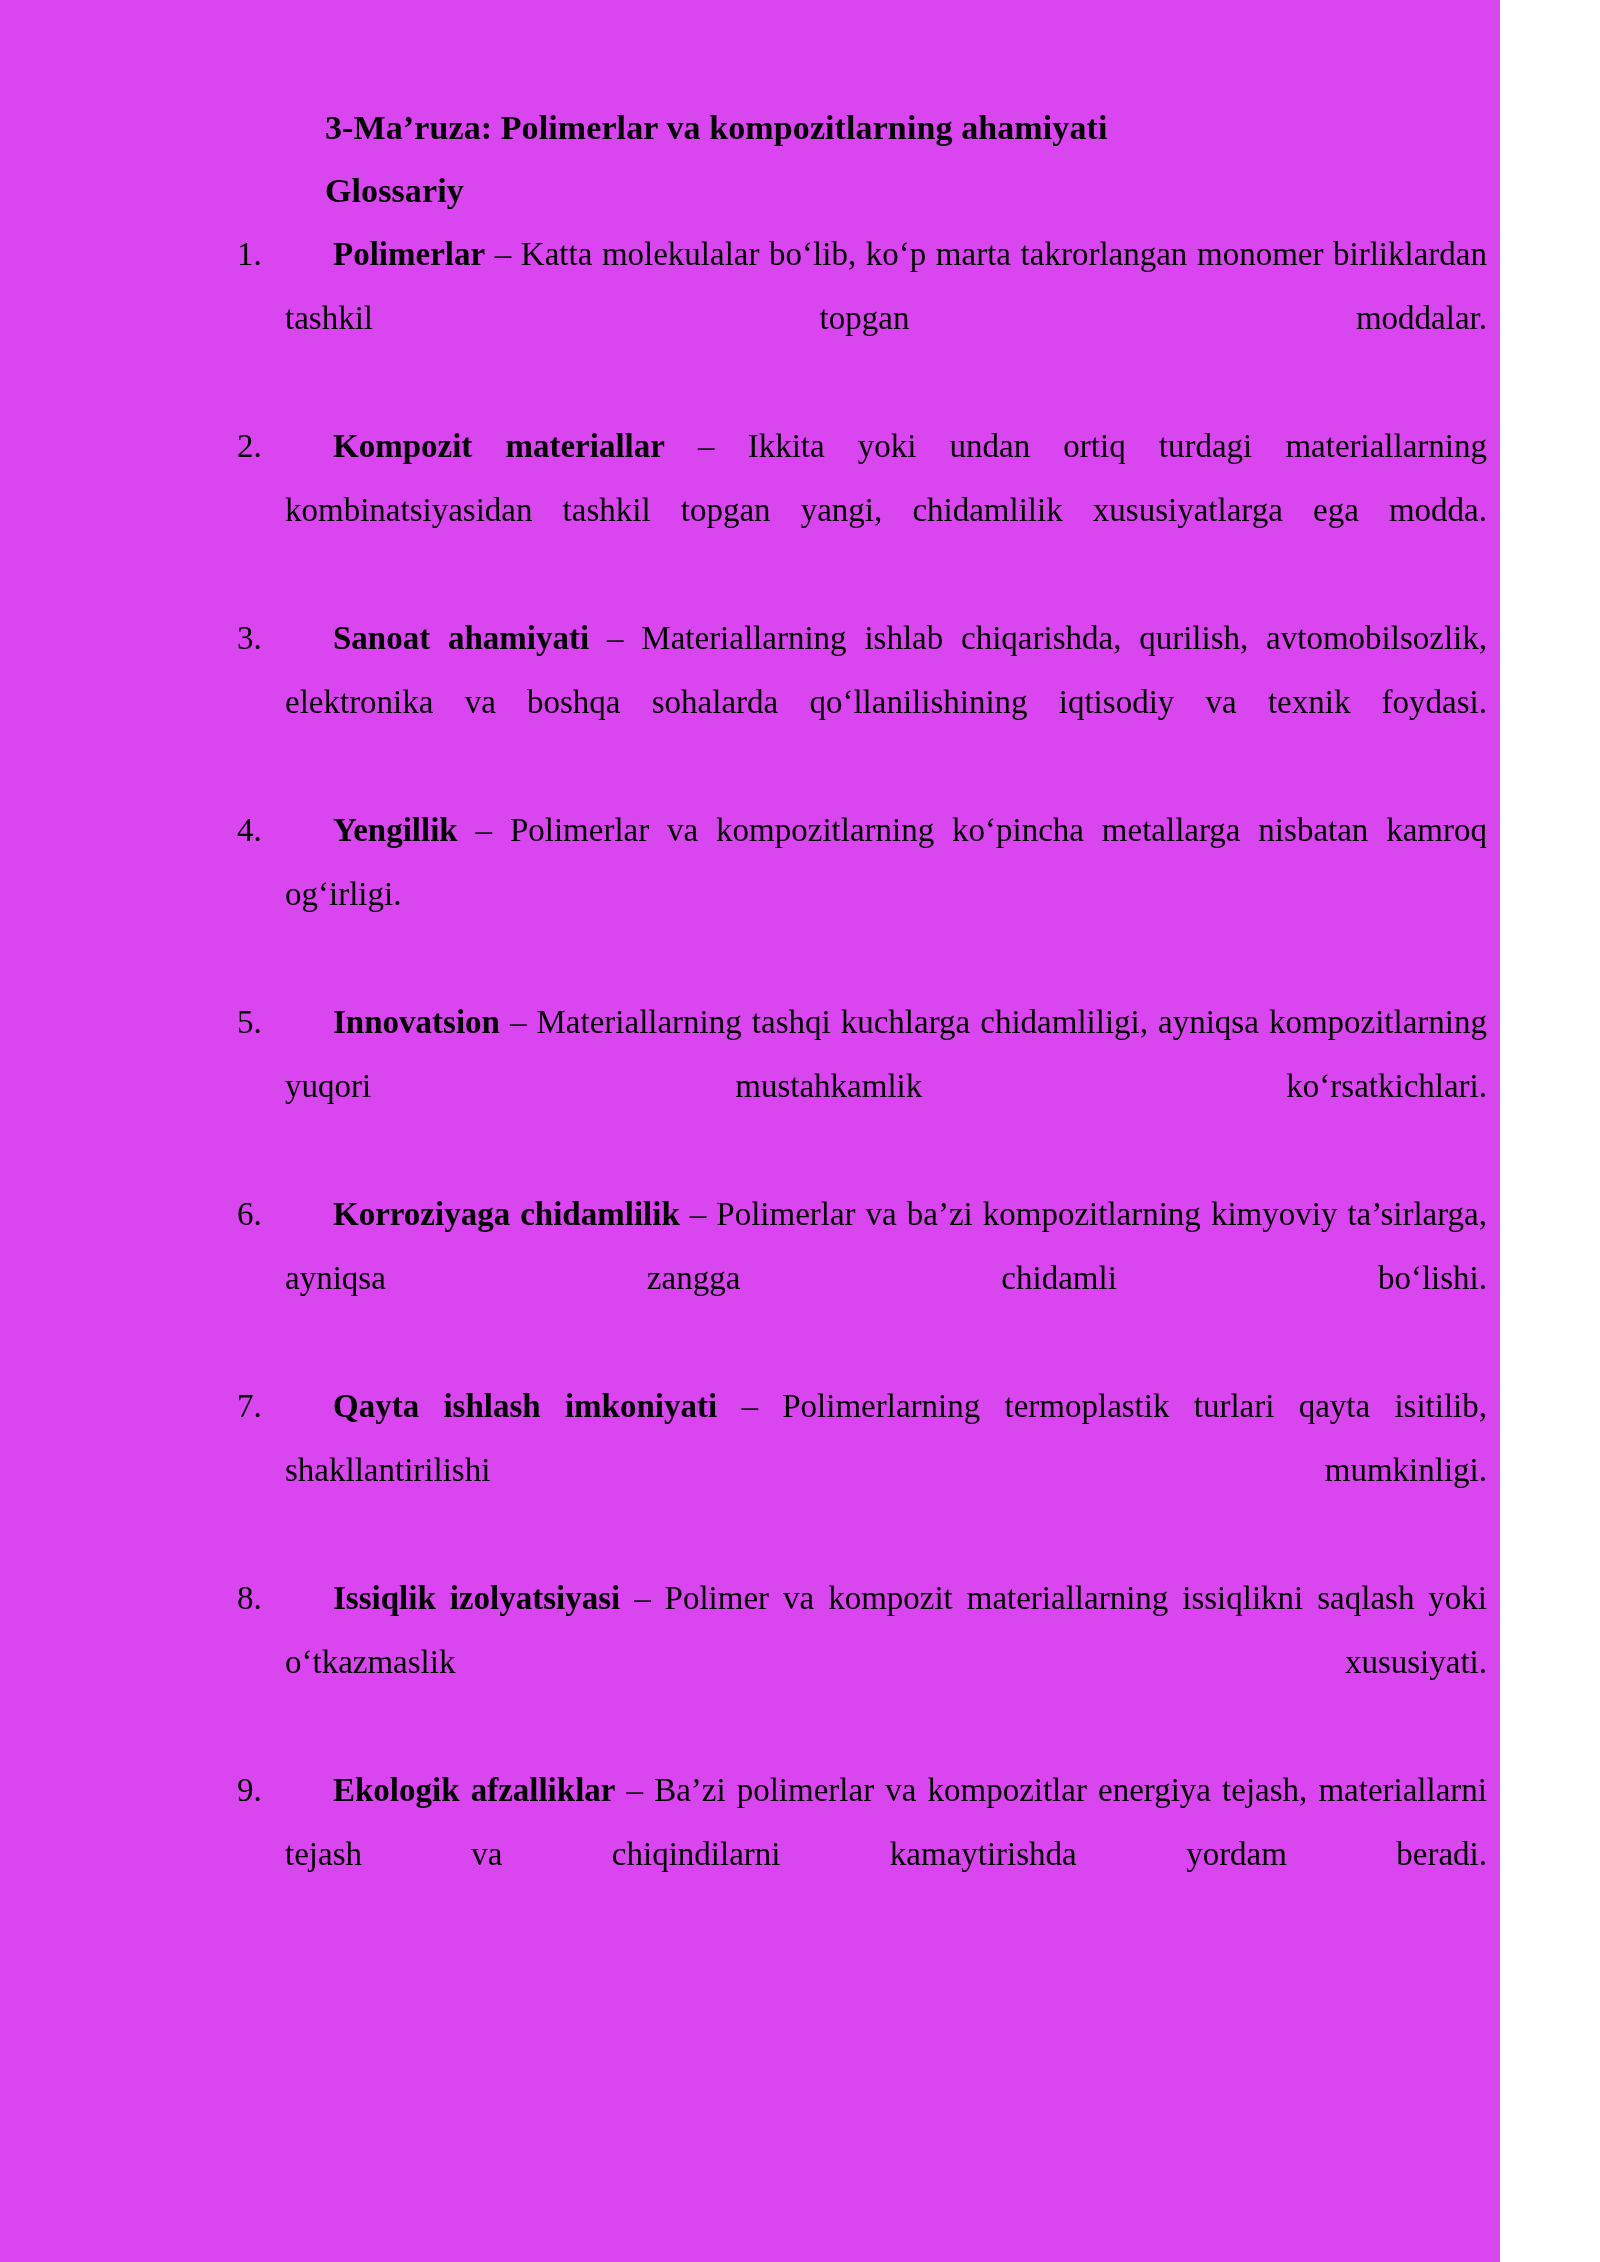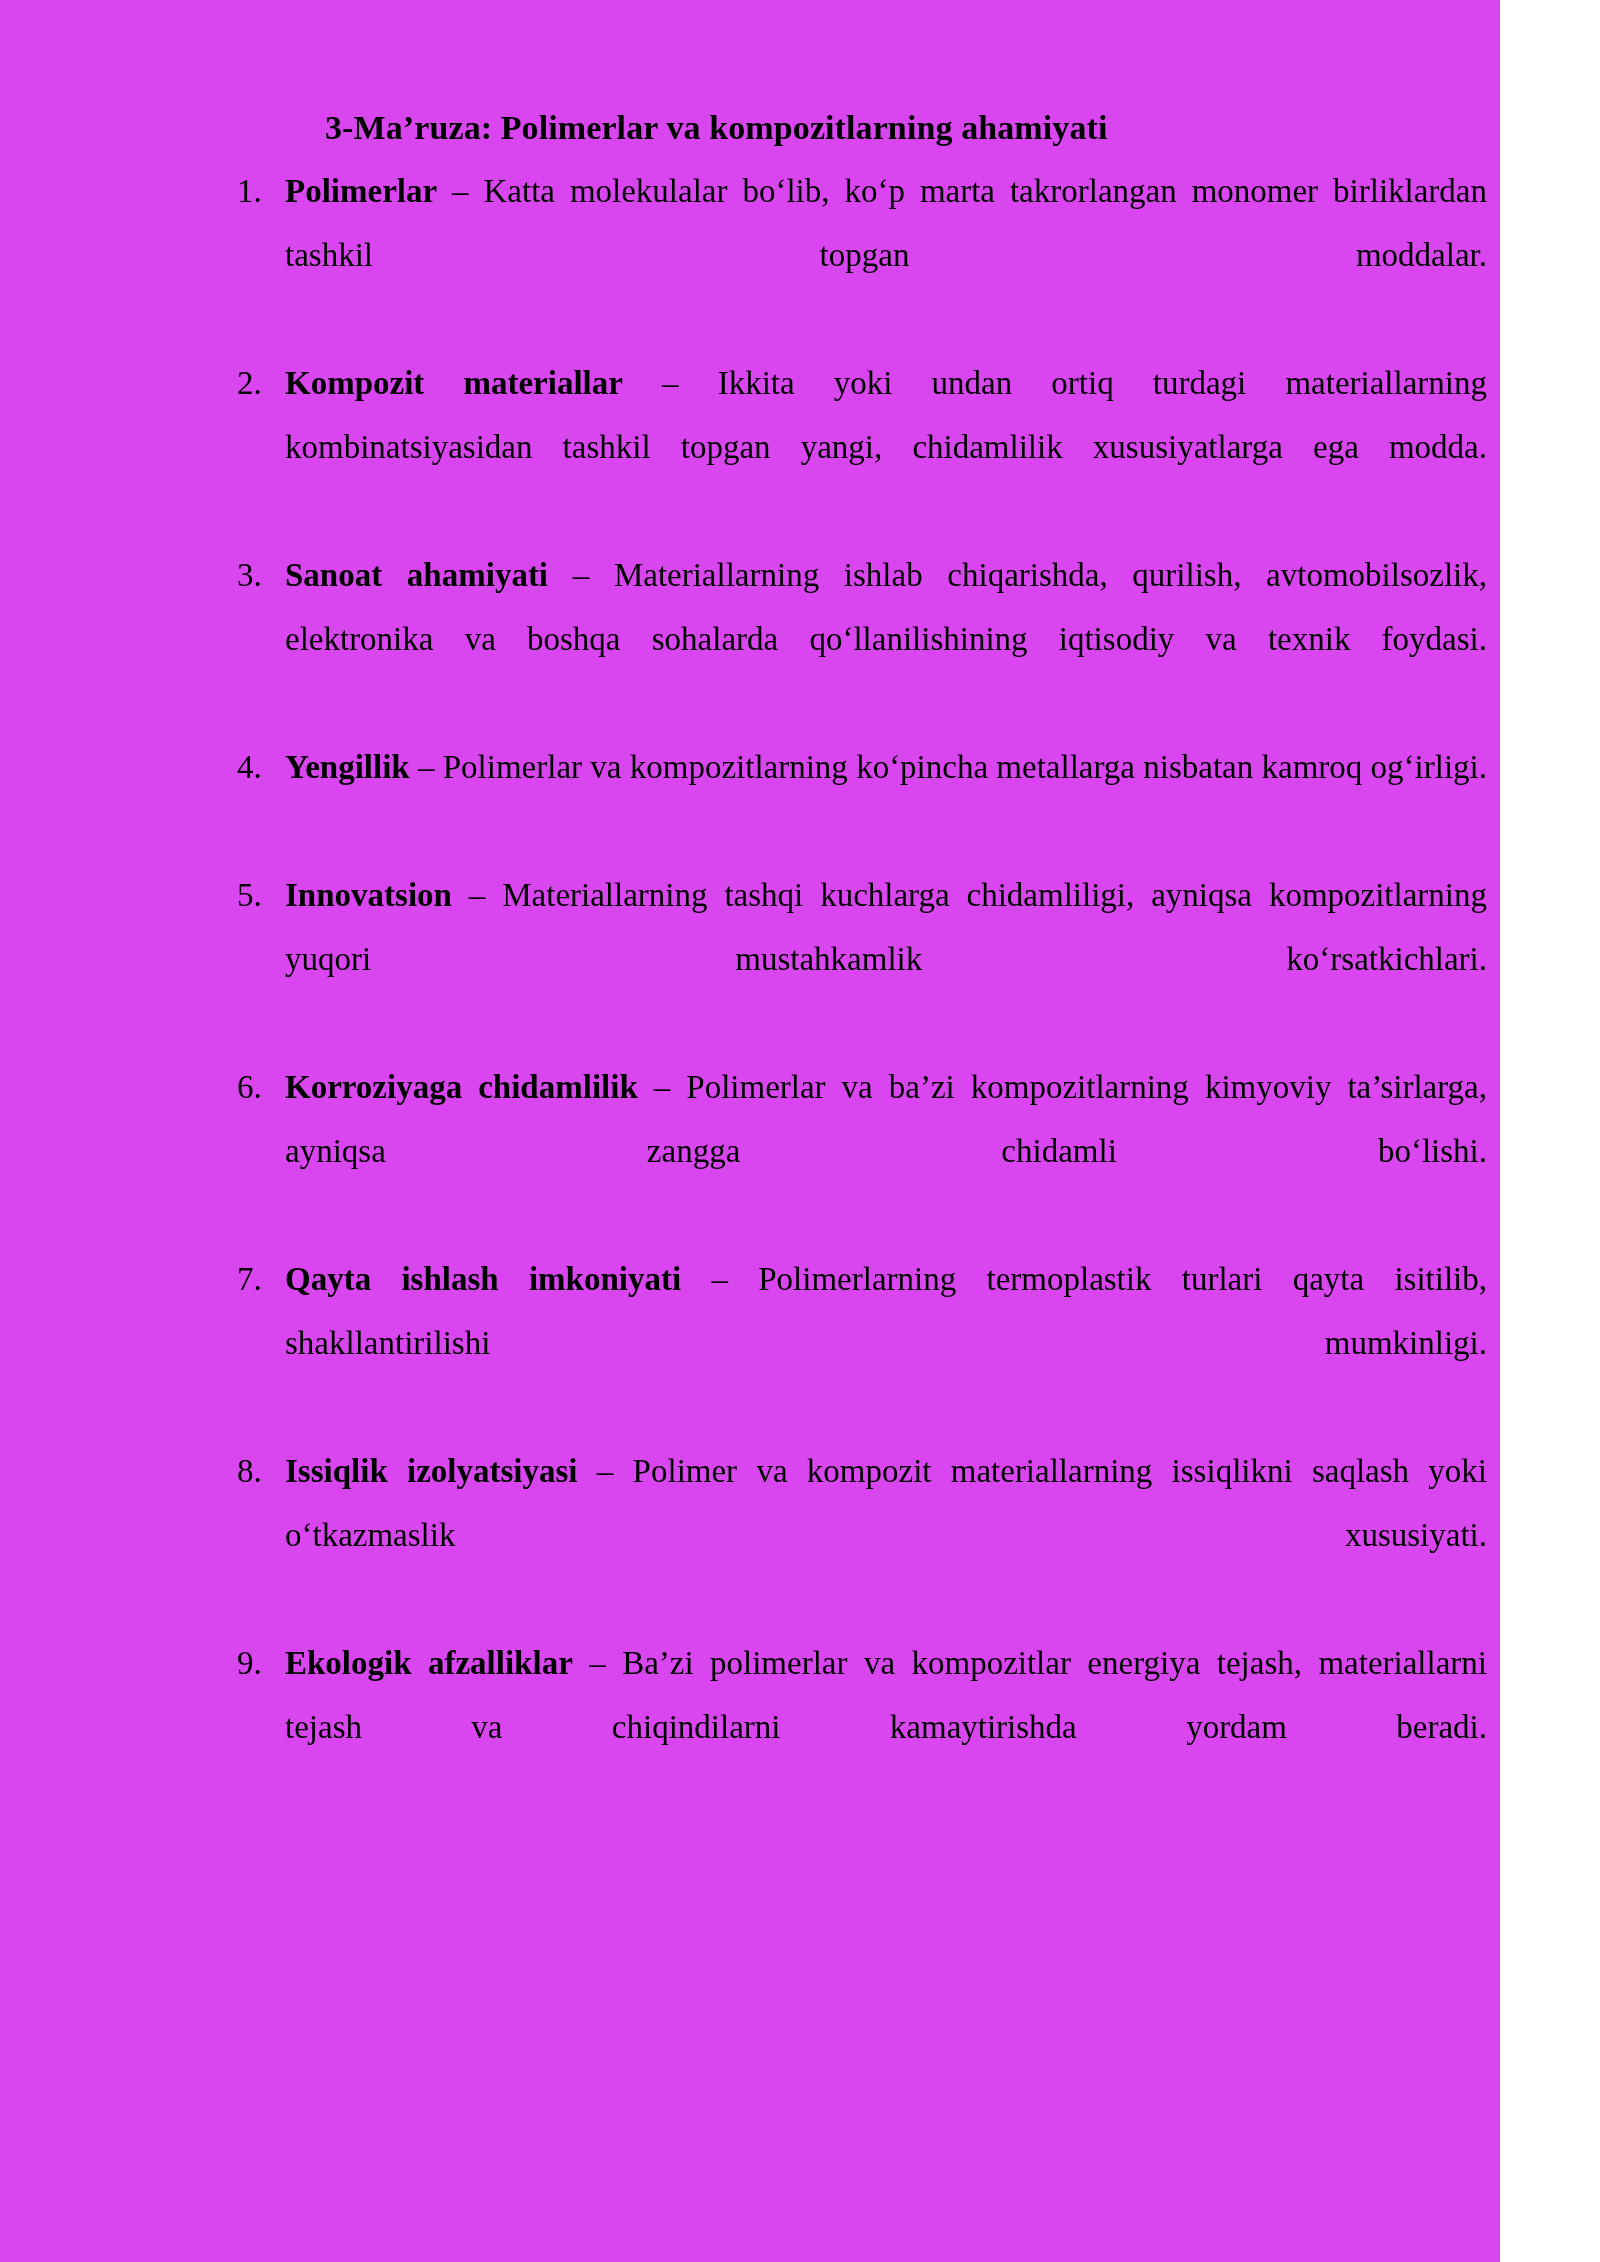--- a/index.html
+++ b/index.html
@@ -73,36 +73,38 @@
     text-justify: inter-word;
     hyphens: none;
   }
   .gloss-body::after {
     content: "";
     display: inline-block;
     width: 100%;
   }
   .term {
     font-weight: bold;
+    margin-left: 48px;
   }
   .dash {
     font-weight: normal;
   }
   .defn {
     font-weight: normal;
     margin-top: 40px;
   }
 </style>
 </head>
 <body>
 
 <div class="page">
   <div class="content">
 
     <h1 class="heading">3-Ma’ruza: Polimerlar va kompozitlarning ahamiyati</h1>
+    <h2 class="heading">Glossariy</h2>
 
     <ol class="glossary">
         <li class="gloss-item">
           <span class="gloss-num">1.</span>
           <span class="gloss-body"><span class="term">Polimerlar</span><span class="dash"> – </span><span class="defn">Katta molekulalar bo‘lib, ko‘p marta takrorlangan monomer birliklardan tashkil topgan moddalar.</span></span>
         </li>
         <li class="gloss-item">
           <span class="gloss-num">2.</span>
           <span class="gloss-body"><span class="term">Kompozit materiallar</span><span class="dash"> – </span><span class="defn">Ikkita yoki undan ortiq turdagi materiallarning kombinatsiyasidan tashkil topgan yangi, chidamlilik xususiyatlarga ega modda.</span></span>
         </li>

